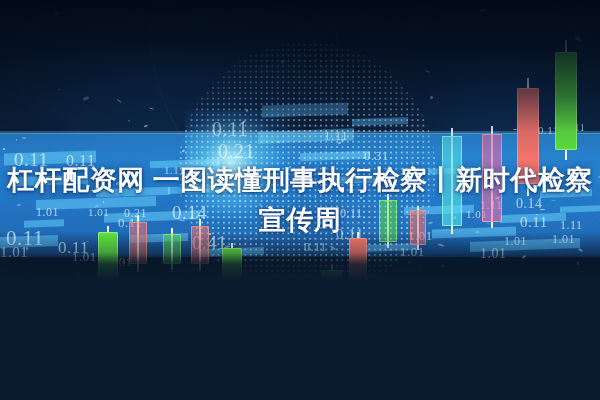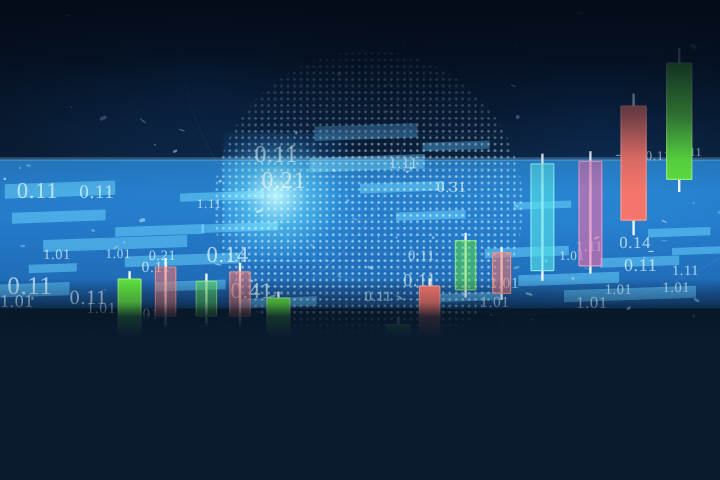--- a/index.html
+++ b/index.html
@@ -366,15 +366,17 @@
       <div class="candle c-green" style="left: 555px; top: 40px; width: 22px; height: 120px;">
         <div class="wick" style="top: 0px; height: 120px;"></div>
         <div class="body" style="top: 12px; height: 96px;"></div>
       </div>
     </div>
 
   <div class="layer" id="bg-dark-top"></div>
   <div class="layer" id="bg-dark-bottom"></div>
 
   <div id="headline">
+    <span>杠杆配资网 一图读懂刑事执行检察丨新时代检察</span>
+    <span class="l2">宣传周</span>
   </div>
 
 </div>
 
 </body></html>

